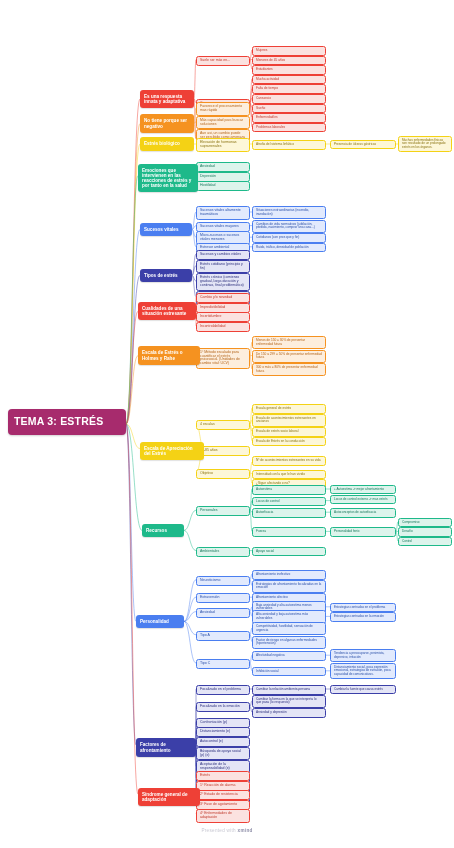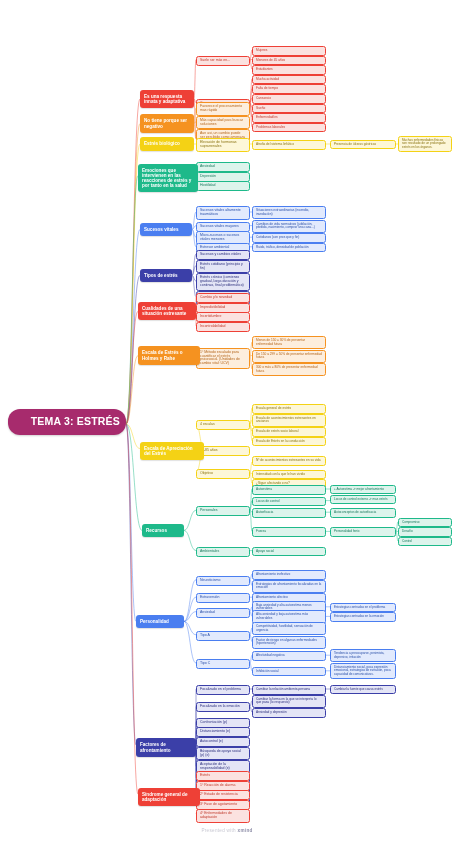--- a/index.html
+++ b/index.html
@@ -2,22 +2,22 @@
 <html><head>
 <meta charset="utf-8">
 <style>
   html,body{margin:0;padding:0;background:#ffffff;}
   body{width:454px;height:848px;position:relative;overflow:hidden;
        font-family:"Liberation Sans",sans-serif;}
   #canvas{position:absolute;left:0;top:0;width:454px;height:848px;}
   svg.links{position:absolute;left:0;top:0;width:454px;height:848px;pointer-events:none;}
   .node{position:absolute;box-sizing:border-box;line-height:1.12;
         border-radius:3px;padding:2px 3px;}
-  .root{background:#a72b6d;color:#ffffff;border-radius:12px;font-size:10.5px;
-        font-weight:bold;text-align:right;padding:7px 6px;letter-spacing:.2px;
+  .root{background:#a72b6d;color:#ffffff;border-radius:4px;font-size:10.5px;
+        font-weight:bold;text-align:left;padding:7px 6px;letter-spacing:.2px;
         box-shadow:0 1px 2px rgba(0,0,0,.18);}
   .lvl1{color:#ffffff;font-weight:bold;font-size:4.6px;border-radius:3px;
         padding:4px 4px;box-shadow:0 1px 1px rgba(0,0,0,.12);}
   .lvl2{font-size:3.5px;border-radius:2.5px;padding:2px 3px;}
   .lvl3{font-size:3.2px;border-radius:2.5px;padding:2px 3px;}
   .lvl4{font-size:3.1px;border-radius:2.5px;padding:2px 3px;}
   .footer{position:absolute;left:0;top:828px;width:454px;text-align:center;
           font-size:4.6px;color:#c8c8d2;letter-spacing:.3px;}
   .footer b{color:#8e8ea8;}
 </style>

